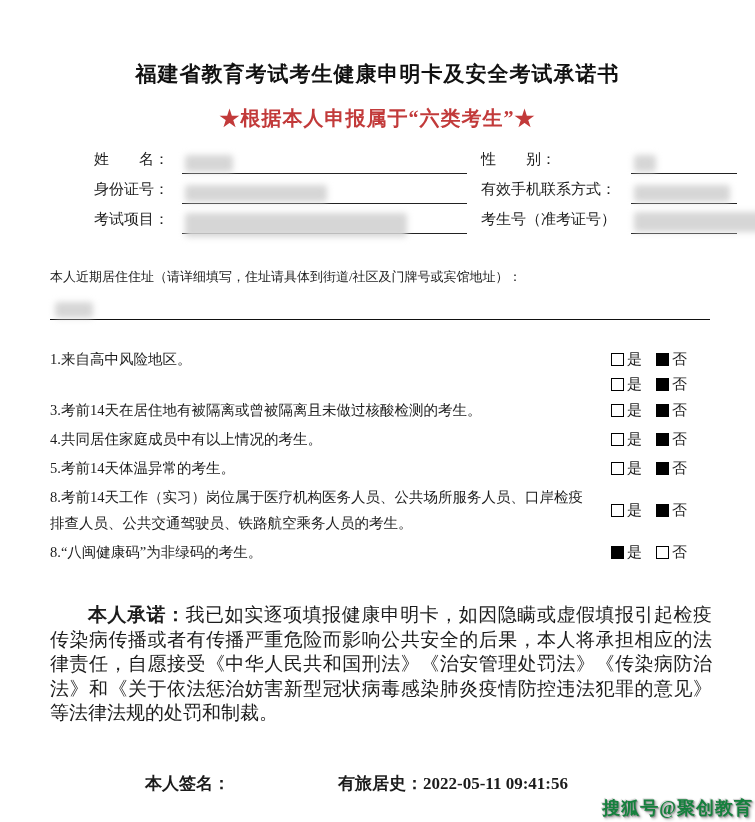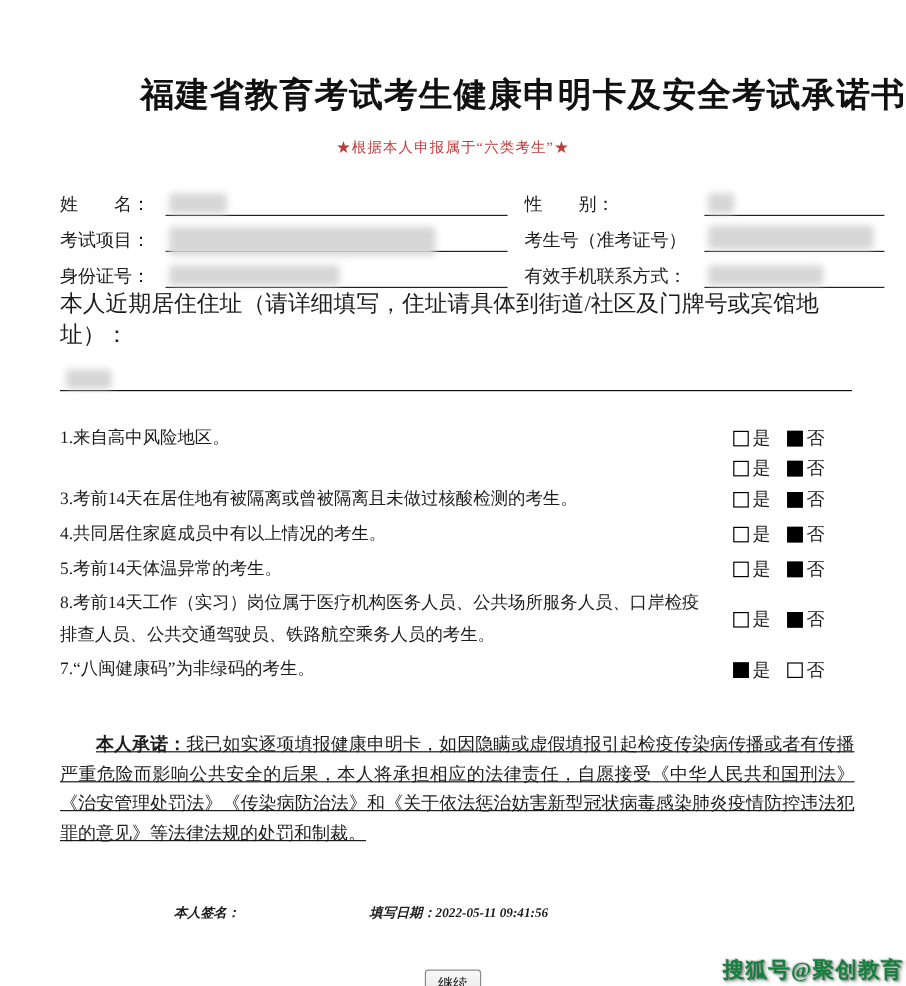--- a/index.html
+++ b/index.html
@@ -6,42 +6,42 @@
   html,body { background:#ffffff; }
   body {
     width:755px; height:822px; position:relative; overflow:hidden;
     font-family:"Liberation Serif","DejaVu Serif",serif;
     color:#1c1c1c;
   }
   .page { position:relative; width:755px; height:822px; padding-top:60px; }
 
   
   .doc-title {
-    text-align:right; font-size:28px; font-weight:bold; letter-spacing:1px;
+    text-align:center; font-size:21px; font-weight:bold; letter-spacing:1px;
     color:#111;
   }
   .doc-subtitle {
-    margin-top:17px; text-align:center; font-size:12px; font-weight:normal;
+    margin-top:17px; text-align:center; font-size:20px; font-weight:bold;
     color:var(--accent,#c23a3a); letter-spacing:1px;
   }
 
   
   .form-area { margin:18px 0 0 50px; width:687px; }
-  .f-row { display:flex; align-items:flex-end; height:30px; font-size:15px; }
+  .f-row { display:flex; align-items:flex-start; height:30px; font-size:15px;margin-left:44px; }
   .f-label-l { flex:0 0 88px; white-space:nowrap; }
   .f-val-l { flex:0 0 285px; border-bottom:1px solid #222; height:24px; position:relative; }
   .f-label-r { flex:0 0 150px; margin-left:14px; white-space:nowrap; }
   .f-val-r { flex:1; border-bottom:1px solid #222; height:24px; position:relative; }
 
   .redacted {
     position:absolute; bottom:1px; left:3px; background:#d6d6d6;
     filter:blur(3px); border-radius:3px;
   }
 
-  .addr-label { margin:0 0 0 50px; width:680px; font-size:19px; }
+  .addr-label { margin:28px 0 0 50px; width:680px; font-size:13px; }
   .addr-line {
     margin:4px 0 0 50px; width:660px; height:30px;
     border-bottom:1.5px solid #111; position:relative;
   }
 
   
   .questions { margin:26px 0 0 50px; width:637px; }
   .q-row { display:flex; align-items:center; margin-bottom:3px; }
   .q-text { width:545px; font-size:14.5px; line-height:26px; }
   .q-answers {
@@ -50,27 +50,27 @@
   }
   .ans { display:inline-flex; align-items:center; }
   .box {
     display:inline-block; width:13px; height:13px;
     border:1.5px solid #000; margin-right:3px; background:#fff;
   }
   .box.filled { background:#000; border-color:#000; }
 
   
   .commit {
-    margin:38px 12px 0 50px; width:662px; font-size:15px; line-height:24.5px;
-    text-align:justify; text-indent:2em;text-decoration:underline;
+    margin:38px 12px 0 50px; width:662px; font-size:19px; line-height:24.5px;
+    text-align:justify; text-indent:2em;
   }
   .commit b { font-weight:bold; }
 
   
-  .sign-row { margin:46px 0 12px 145px; font-size:11px; font-weight:bold; display:flex;font-style:italic; }
+  .sign-row { margin:46px 0 12px 145px; font-size:17px; font-weight:bold; display:flex; }
   .date-group { margin-left:108px; }
   .date-value { font-family:"Liberation Serif","DejaVu Serif",serif; }
 
   .btn-row { margin-top:40px; text-align:center; }
   .continue-btn {
     font-family:"Liberation Sans","DejaVu Sans",sans-serif;
     font-size:12.5px; color:#222;
     padding:3px 10px 4px;
     background:linear-gradient(#f8f8f8,#e4e4e4);
     border:1px solid #8a8a8a; border-radius:3px; cursor:pointer;
@@ -98,40 +98,40 @@
       <div class="f-val-l">
         <span class="redacted" style="width:48px;height:17px;"></span>
       </div>
       <span class="f-label-r">性　　别：</span>
       <div class="f-val-r">
         <span class="redacted" style="width:22px;height:17px;"></span>
       </div>
     </div>
 
     <div class="f-row">
+      <span class="f-label-l">身份证号：</span>
+      <div class="f-val-l">
+        <span class="redacted" style="width:142px;height:17px;"></span>
+      </div>
+      <span class="f-label-r">有效手机联系方式：</span>
+      <div class="f-val-r">
+        <span class="redacted" style="width:96px;height:17px;"></span>
+      </div>
+    </div>
+
+    <div class="f-row">
       <span class="f-label-l">考试项目：</span>
       <div class="f-val-l">
         <span class="redacted" style="width:222px;height:24px;bottom:-4px;"></span>
       </div>
       <span class="f-label-r">考生号（准考证号）</span>
       <div class="f-val-r">
         <span class="redacted" style="width:138px;height:20px;"></span>
       </div>
     </div>
-
-    <div class="f-row">
-      <span class="f-label-l">身份证号：</span>
-      <div class="f-val-l">
-        <span class="redacted" style="width:142px;height:17px;"></span>
-      </div>
-      <span class="f-label-r">有效手机联系方式：</span>
-      <div class="f-val-r">
-        <span class="redacted" style="width:96px;height:17px;"></span>
-      </div>
-    </div>
   </div>
 
   <div class="addr-label">本人近期居住住址（请详细填写，住址请具体到街道/社区及门牌号或宾馆地址）：</div>
   <div class="addr-line">
     <span class="redacted" style="width:38px;height:16px;left:5px;"></span>
   </div>
 
   <div class="questions">
 
     <div class="q-row">
@@ -211,40 +211,40 @@
             <span>是</span>
           </span>
         <span class="ans">
             <span class="box filled"></span>
             <span>否</span>
           </span>
       </div>
     </div>
 
     <div class="q-row">
-      <div class="q-text">7.“八闽健康码”为非绿码的考生。</div>
+      <div class="q-text">8.“八闽健康码”为非绿码的考生。</div>
       <div class="q-answers">
         <span class="ans">
             <span class="box filled"></span>
             <span>是</span>
           </span>
         <span class="ans">
             <span class="box"></span>
             <span>否</span>
           </span>
       </div>
     </div>
 
   </div>
 
   <p class="commit"><b>本人承诺：</b><span>我已如实逐项填报健康申明卡，如因隐瞒或虚假填报引起检疫传染病传播或者有传播严重危险而影响公共安全的后果，本人将承担相应的法律责任，自愿接受《中华人民共和国刑法》《治安管理处罚法》《传染病防治法》和《关于依法惩治妨害新型冠状病毒感染肺炎疫情防控违法犯罪的意见》等法律法规的处罚和制裁。</span></p>
 
   <div class="sign-row">
     <span>本人签名：</span>
-    <span class="date-group"><span>填写日期：</span><span class="date-value">2022-05-11 09:41:56</span></span>
+    <span class="date-group"><span>有旅居史：</span><span class="date-value">2022-05-11 09:41:56</span></span>
   </div>
 
   <div class="btn-row">
     <button class="continue-btn">继续</button>
   </div>
 
   <div class="watermark">搜狐号@聚创教育</div>
 
 </div>
 

